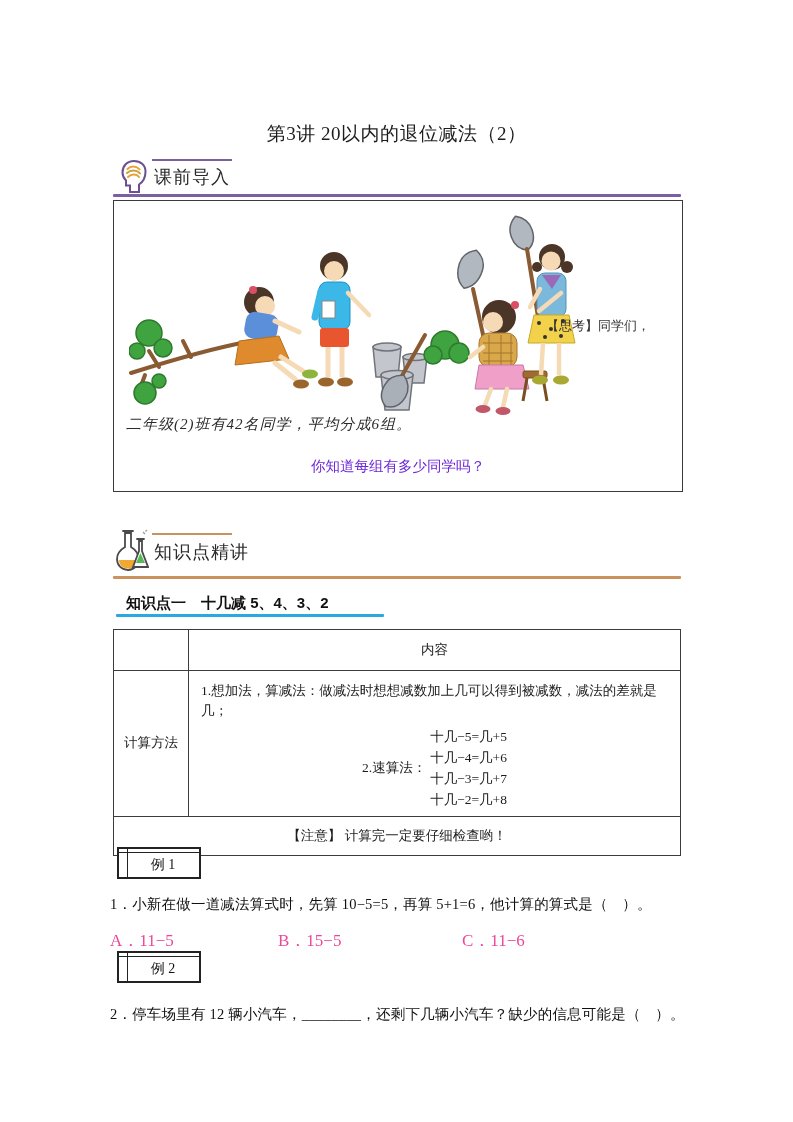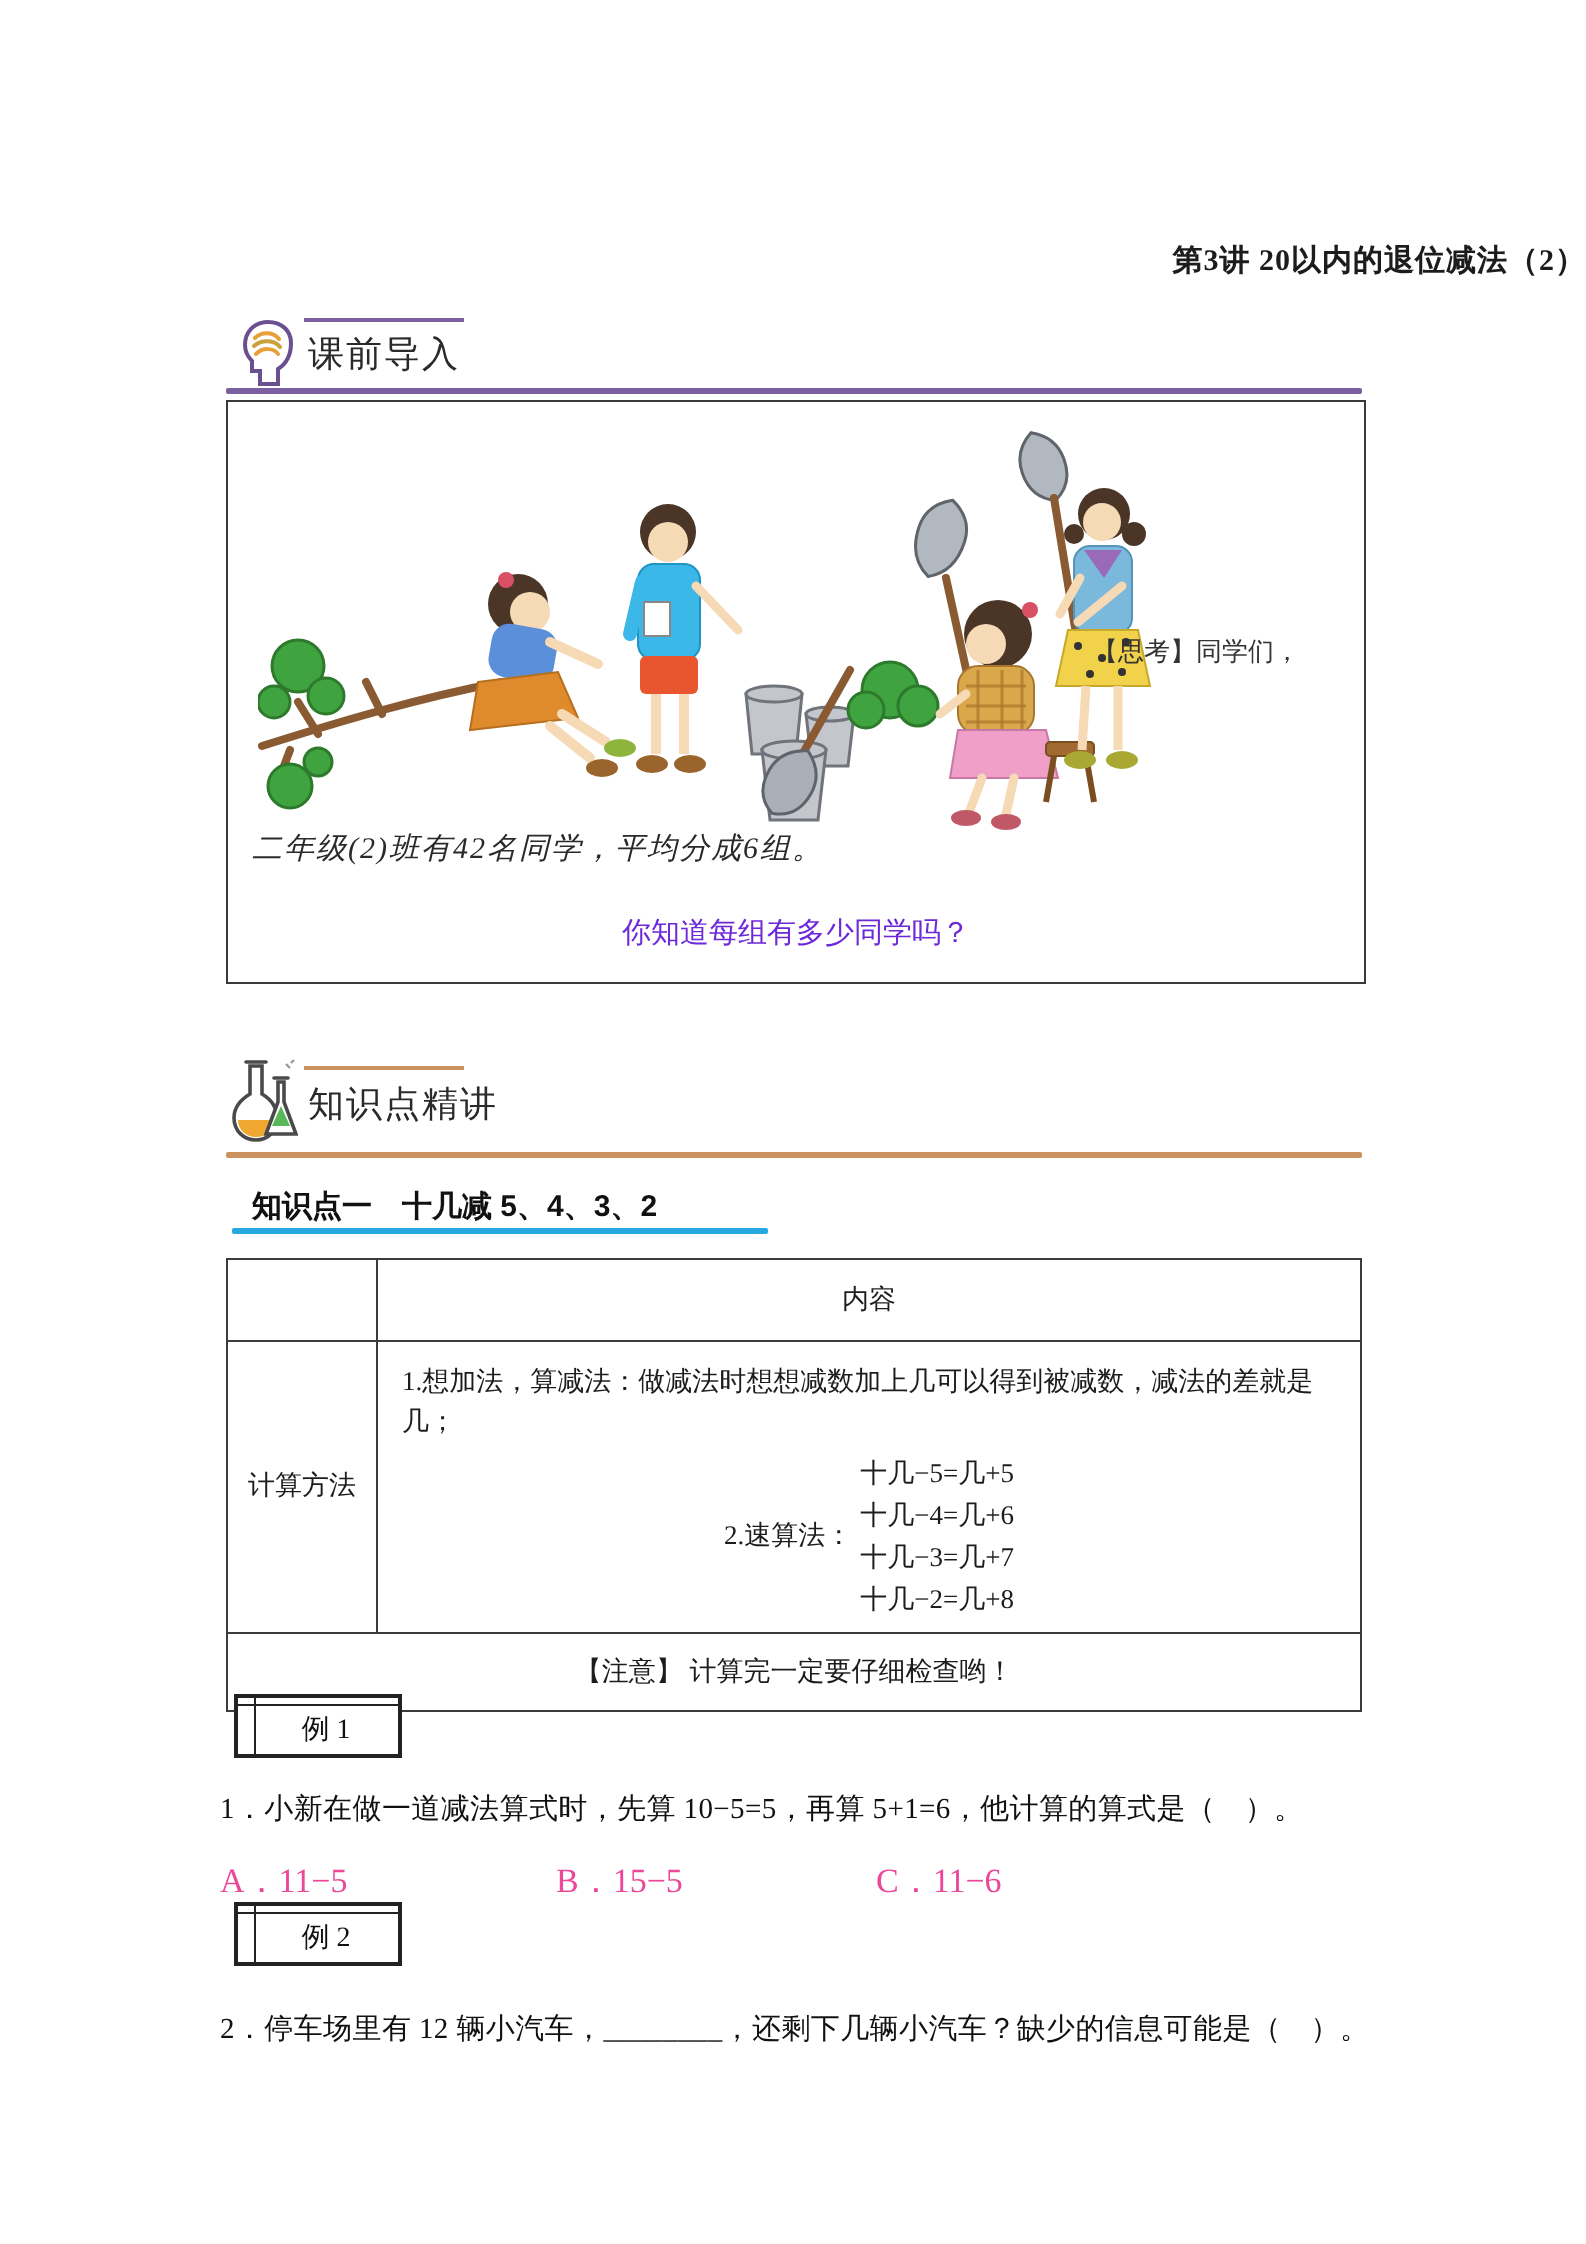--- a/index.html
+++ b/index.html
@@ -2,21 +2,21 @@
 <html><head>
 <meta charset="utf-8">
 <style>
   html,body{margin:0;padding:0;background:#ffffff;}
   .page{
     position:relative;width:793px;height:1122px;background:#fff;overflow:hidden;
     font-family:"Liberation Serif","DejaVu Serif",serif;color:#1c1c1c;
   }
   .abs{position:absolute;}
   
-  .doc-title{left:0;right:0;top:121px;text-align:right;font-size:15px;font-weight:bold;letter-spacing:.5px;}
+  .doc-title{left:0;right:0;top:121px;text-align:center;font-size:19px;font-weight:normal;letter-spacing:.5px;}
   
   .sec-head-text{font-family:"Liberation Sans","DejaVu Sans",sans-serif;font-size:18px;color:#2a2a2a;letter-spacing:1px;}
   .mini-line{height:2px;}
   .rule{height:3px;border-radius:1px;}
   .purple{background:#7b5fa0;}
   .tan{background:#c9925f;}
   .blue-line{background:#29a9e1;}
   
   .intro-box{left:113px;top:200px;width:568px;height:290px;border:1.5px solid #3a3a3a;background:#fff;}
   .think-note{font-size:13px;color:#333;}
@@ -224,21 +224,21 @@
     </tr>
   </tbody>
     </table>
 
   <div class="abs badge" style="left:117px;top:847px;">
     <span>例 1</span>
   </div>
   <div class="abs q-text" style="left:110px;top:895px;width:580px;">1．小新在做一道减法算式时，先算 10−5=5，再算 5+1=6，他计算的算式是（　）。</div>
   <div class="abs opt" style="left:110px;top:929px;">A．11−5</div>
   <div class="abs opt" style="left:278px;top:929px;">B．15−5</div>
-  <div class="abs opt" style="left:438px;top:929px;">C．11−6</div>
+  <div class="abs opt" style="left:462px;top:929px;">C．11−6</div>
 
   <div class="abs badge" style="left:117px;top:951px;">
     <span>例 2</span>
   </div>
   <div class="abs q-text" style="left:110px;top:1005px;width:580px;">2．停车场里有 12 辆小汽车，________，还剩下几辆小汽车？缺少的信息可能是（　）。</div>
 
 
 </div>
 
 </body></html>

